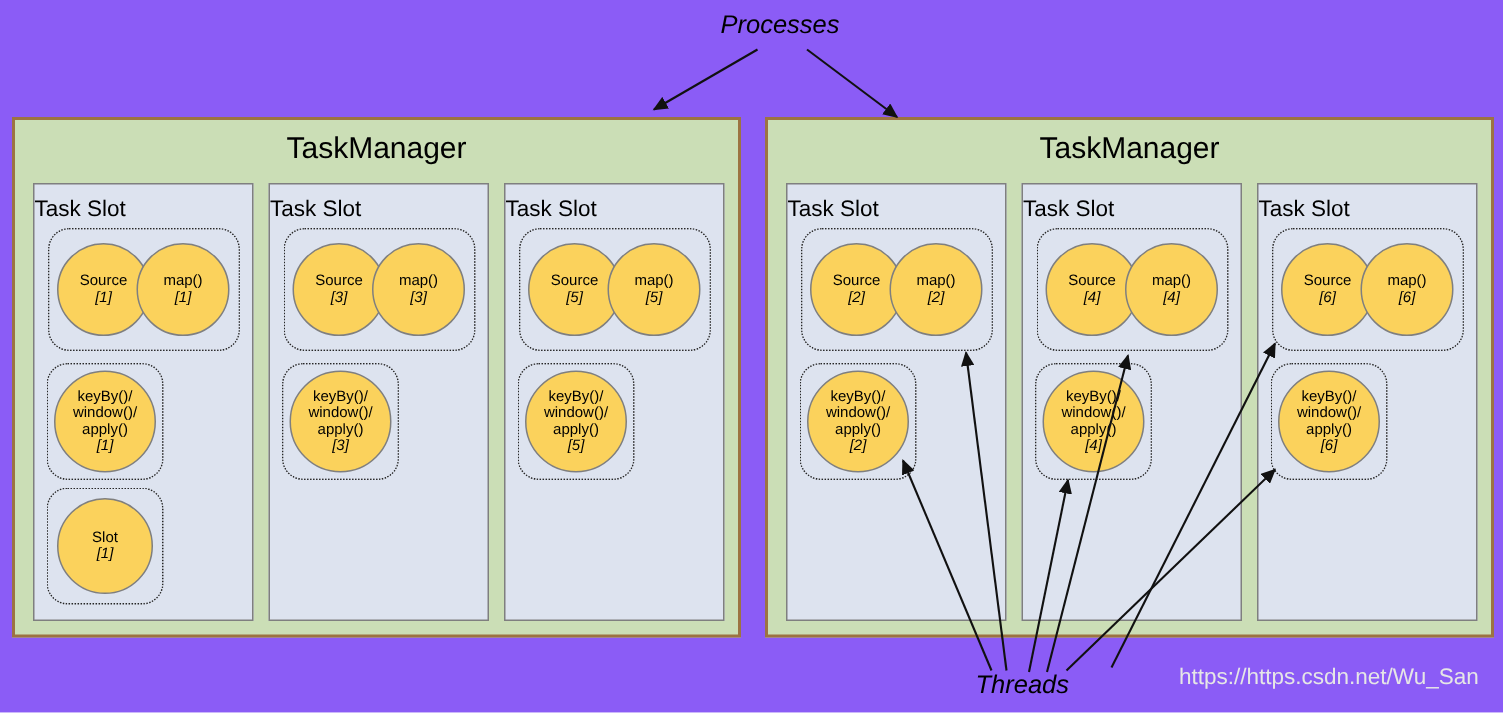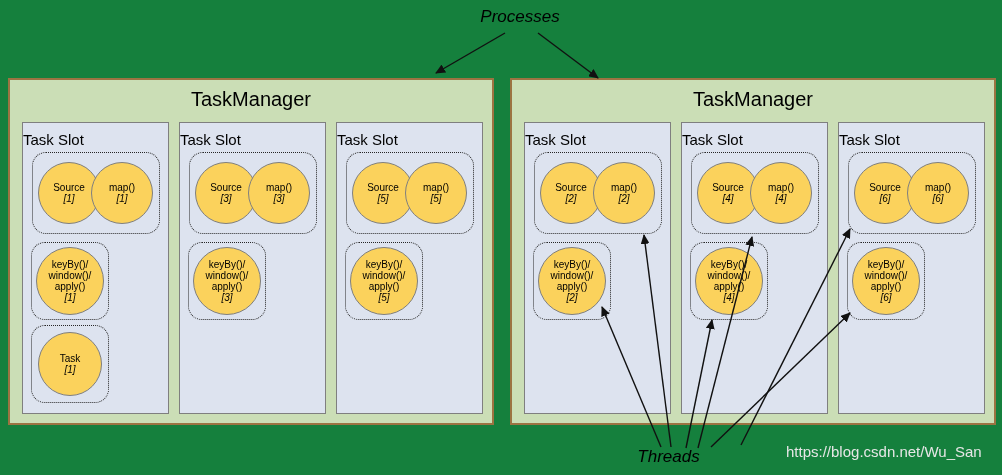--- a/index.html
+++ b/index.html
@@ -2,25 +2,25 @@
 <html style="--tm-fill: #cbdeb6; --tm-border: #9c7342; --slot-fill: #dde3ef; --slot-border: #7f7f7f; --circle-fill: #fbd25c; --circle-border: #7f7f7f; --dot-border: #262626; --arrow: #111111; --watermark: #e6e6e6;"><head>
 <meta charset="utf-8">
 <style>
   :root{
     --tm-fill:#cbdeb6; --tm-border:#9c7342;
     --slot-fill:#dde3ef; --slot-border:#7f7f7f;
     --circle-fill:#fbd25c; --circle-border:#7f7f7f;
     --dot-border:#262626; --arrow:#111111; --watermark:#e6e6e6;
   }
   html,body{margin:0;padding:0;background:#ffffff;}
-  #canvas{position:relative;width:1002px;height:475px;background:#15803d;
+  #canvas{position:relative;width:1002px;height:475px;background:#8b5cf6;
           font-family:"Liberation Sans",sans-serif;color:#000;overflow:hidden;}
   .annotation{position:absolute;font-style:italic;font-size:17px;text-align:center;}
   #processes-label{left:455px;top:7px;width:130px;}
-  #threads-label{left:621px;top:447px;width:95px;}
+  #threads-label{left:634px;top:447px;width:95px;}
   .tm{position:absolute;top:78px;width:482px;height:343px;
       background:var(--tm-fill);border:2px solid var(--tm-border);box-sizing:content-box;}
   #tm-left{left:8px;} #tm-right{left:510px;}
   .tm-title{text-align:center;font-size:20px;padding-top:8px;}
   .slot{position:absolute;top:42px;width:147px;height:292px;background:var(--slot-fill);
         border:1px solid var(--slot-border);box-sizing:border-box;}
   .slot-a{left:12px;} .slot-b{left:169px;} .slot-c{left:326px;}
   .slot-title{text-align:left;font-size:15px;margin-top:8px;}
   .group{position:absolute;border:1px dotted var(--dot-border);border-radius:14px;box-sizing:border-box;}
   .g-pair{left:9px;top:29px;width:128px;height:82px;}
@@ -64,21 +64,21 @@
       <div class="group g-key">
         <div class="circle ckey">
           <span class="nm">keyBy()/
 window()/
 apply()</span>
           <span class="idx">[1]</span>
         </div>
       </div>
       <div class="group g-sink">
         <div class="circle csink">
-          <span class="nm">Task</span>
+          <span class="nm">Slot</span>
           <span class="idx">[1]</span>
         </div>
       </div>
     </div>
 
     <div class="slot slot-b">
       <div class="slot-title">Task Slot</div>
       <div class="group g-pair">
         <div class="circle c1">
           <span class="nm">Source</span>
@@ -205,14 +205,14 @@
       <path d="M671,447 L644,235" marker-end="url(#ah)"></path>
       <path d="M686,448 L712,320" marker-end="url(#ah)"></path>
       <path d="M698,448 L752,237" marker-end="url(#ah)"></path>
       <path d="M711,447 L850,313" marker-end="url(#ah)"></path>
       <path d="M741,445 L850,229" marker-end="url(#ah)"></path>
     </g>
   </svg>
 
   <div id="threads-label" class="annotation">Threads</div>
 
-  <div id="watermark">https://blog.csdn.net/Wu_San</div>
+  <div id="watermark">https://https.csdn.net/Wu_San</div>
 </div>
 
 </body></html>

